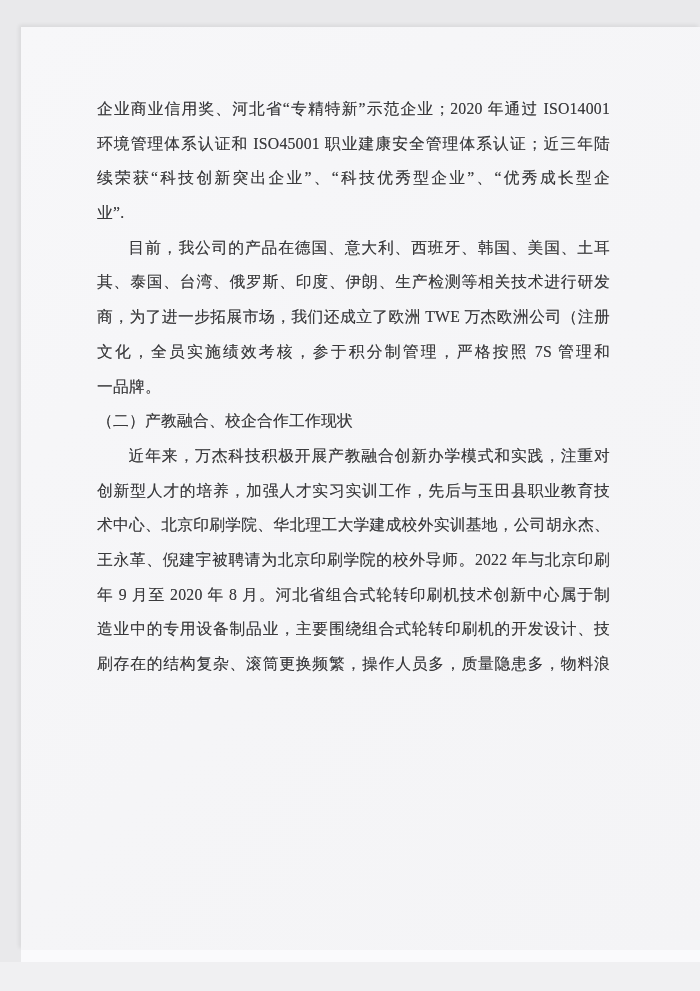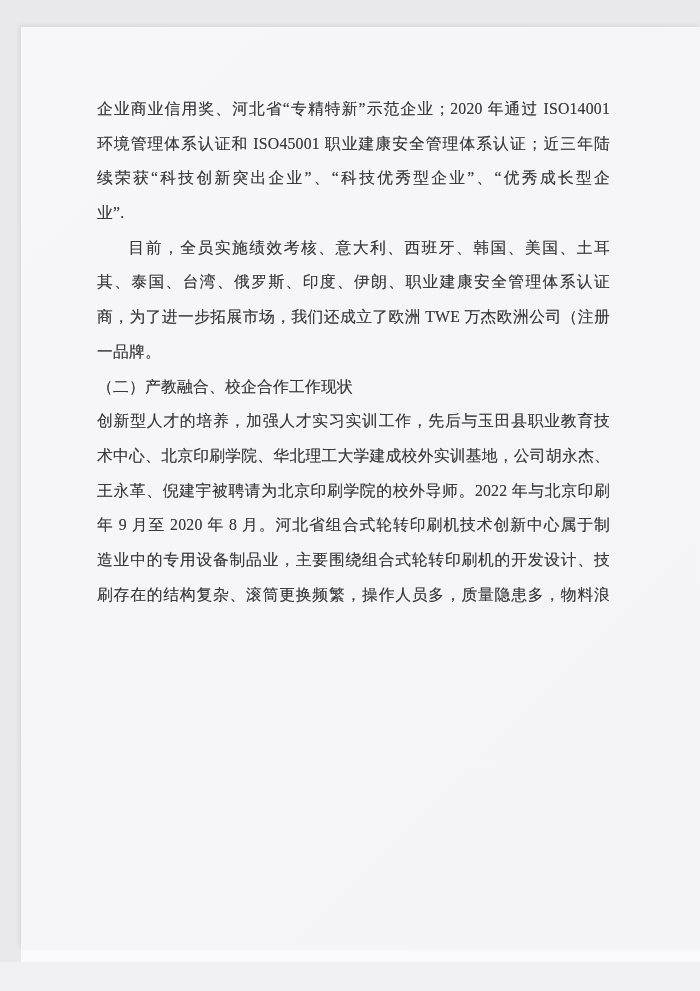--- a/index.html
+++ b/index.html
@@ -76,25 +76,27 @@
   <div class="paper"></div>
   <div class="paper-bottom-highlight"></div>
   <div class="scan-footer-area">
     
   </div>
   <div class="textblock" id="textblock">
       <div class="line j">企业商业信用奖、河北省“专精特新”示范企业；2020 年通过 ISO14001</div>
       <div class="line j">环境管理体系认证和 ISO45001 职业建康安全管理体系认证；近三年陆</div>
       <div class="line j">续荣获“科技创新突出企业”、“科技优秀型企业”、“优秀成长型企</div>
       <div class="line">业”.</div>
-      <div class="line j ind">目前，全员实施绩效考核、意大利、西班牙、韩国、美国、土耳</div>
-      <div class="line j">其、泰国、台湾、俄罗斯、印度、伊朗、职业建康安全管理体系认证</div>
+      <div class="line j ind">目前，我公司的产品在德国、意大利、西班牙、韩国、美国、土耳</div>
+      <div class="line j">其、泰国、台湾、俄罗斯、印度、伊朗、生产检测等相关技术进行研发</div>
       <div class="line j">商，为了进一步拓展市场，我们还成立了欧洲 TWE 万杰欧洲公司（注册</div>
+      <div class="line j">文化，全员实施绩效考核，参于积分制管理，严格按照 7S 管理和</div>
       <div class="line">一品牌。</div>
       <div class="line">（二）产教融合、校企合作工作现状</div>
+      <div class="line j ind">近年来，万杰科技积极开展产教融合创新办学模式和实践，注重对</div>
       <div class="line j">创新型人才的培养，加强人才实习实训工作，先后与玉田县职业教育技</div>
       <div class="line j">术中心、北京印刷学院、华北理工大学建成校外实训基地，公司胡永杰、</div>
       <div class="line j">王永革、倪建宇被聘请为北京印刷学院的校外导师。2022 年与北京印刷</div>
       <div class="line j">年 9 月至 2020 年 8 月。河北省组合式轮转印刷机技术创新中心属于制</div>
       <div class="line j">造业中的专用设备制品业，主要围绕组合式轮转印刷机的开发设计、技</div>
       <div class="line j">刷存在的结构复杂、滚筒更换频繁，操作人员多，质量隐患多，物料浪</div>
     </div>
 </div>
 
 </body></html>

